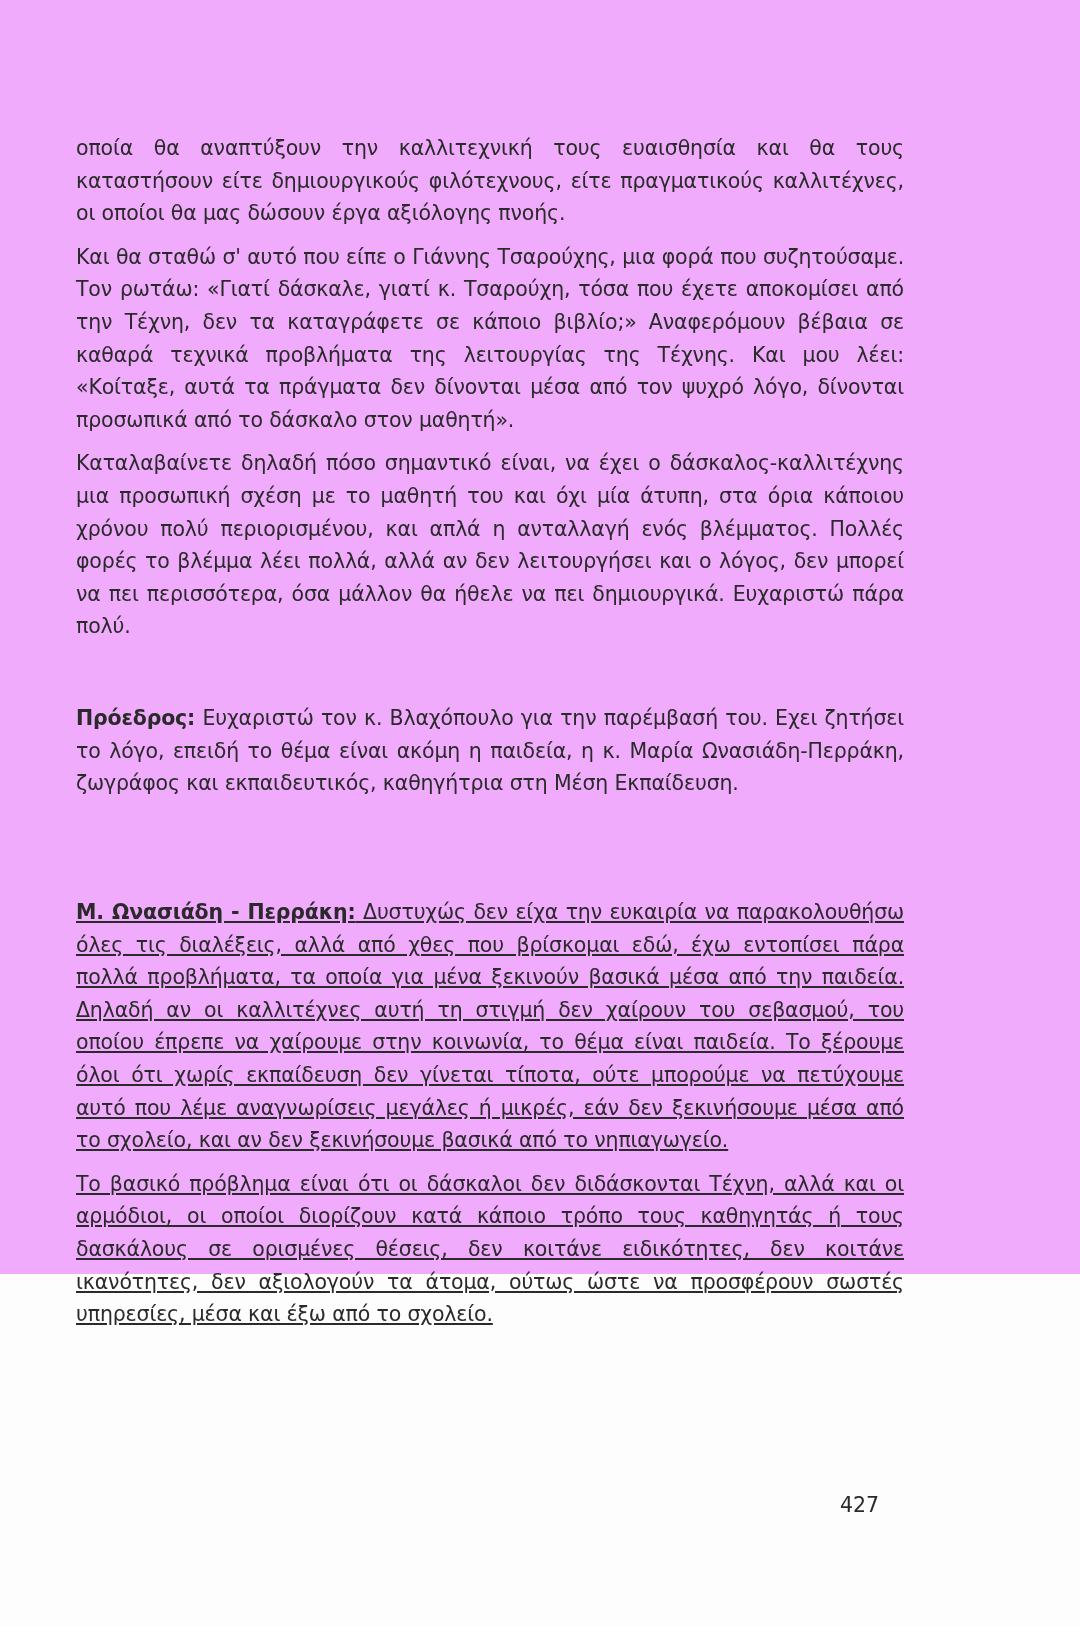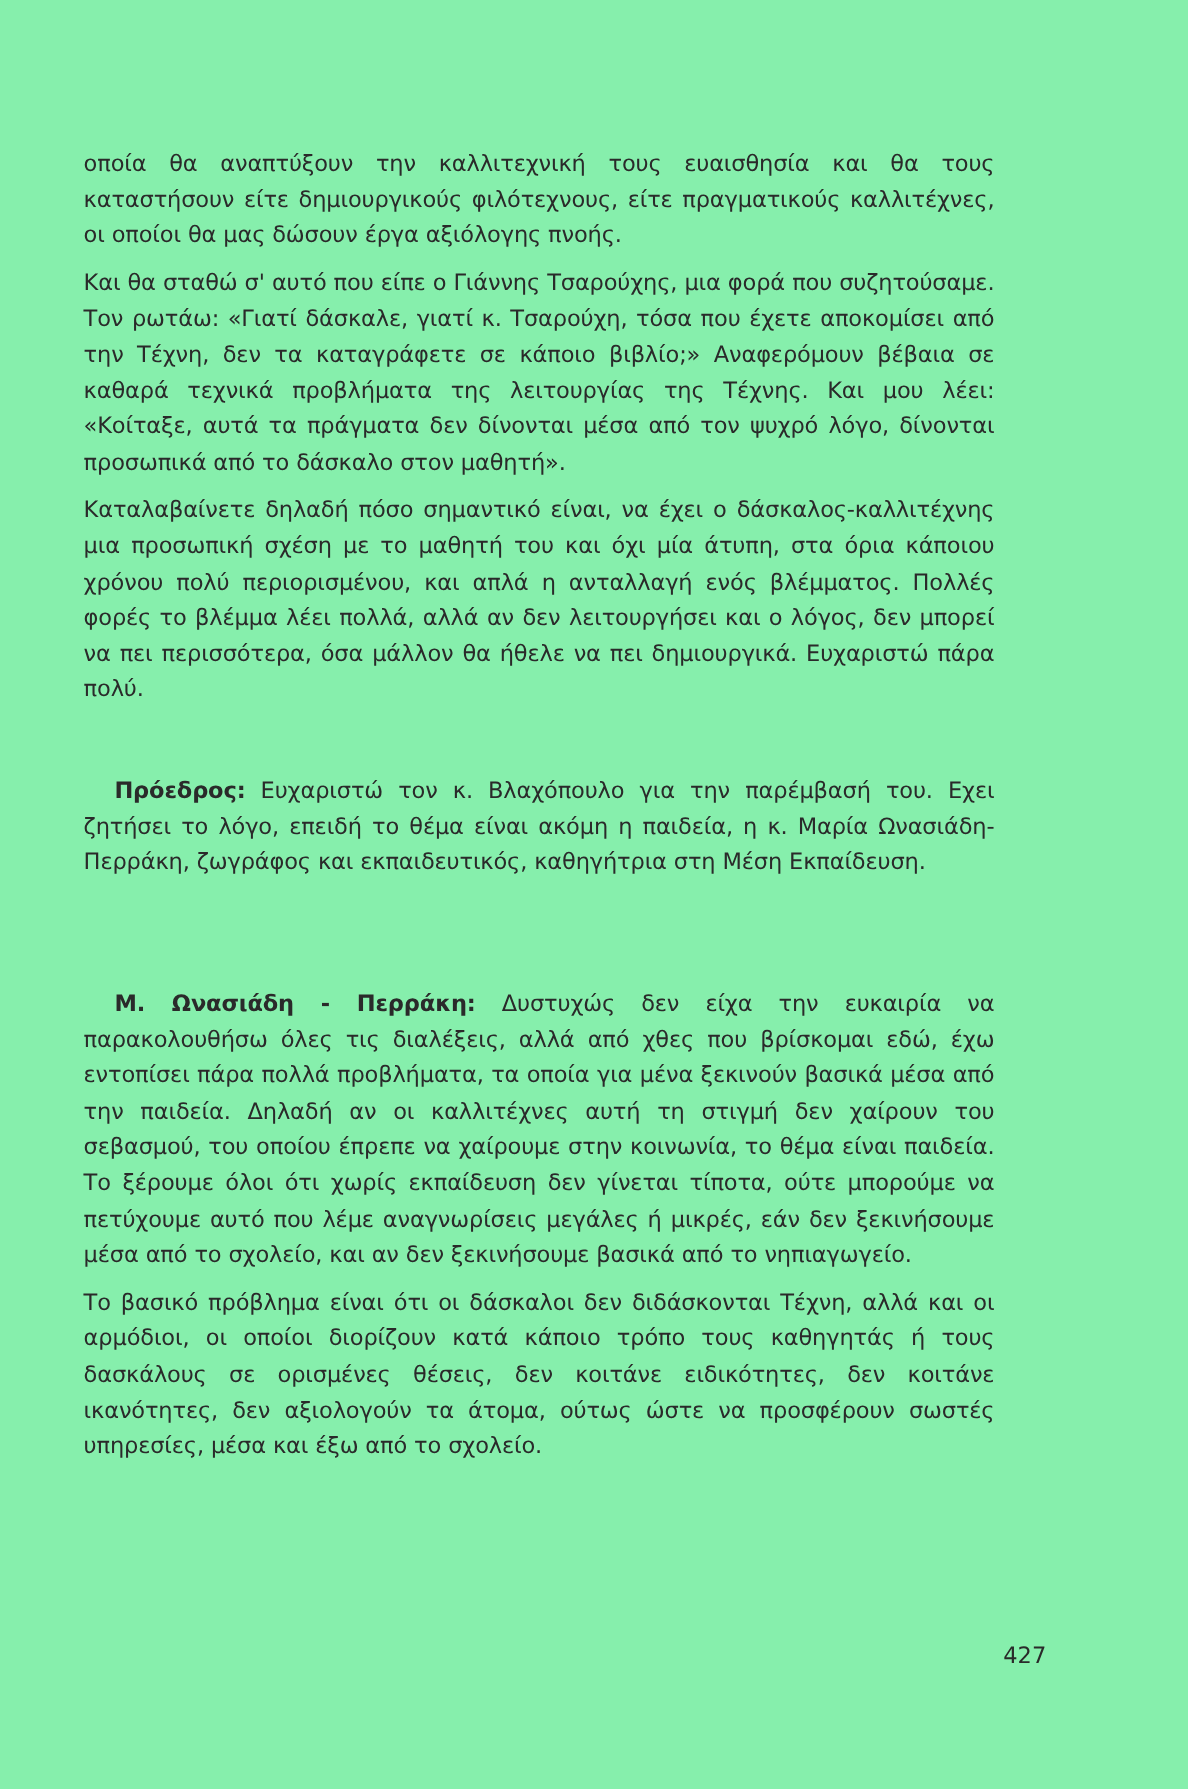--- a/index.html
+++ b/index.html
@@ -13,50 +13,49 @@
       position: relative;
       overflow: hidden;
       font-family: "DejaVu Sans", "Liberation Sans", sans-serif;
       color: #2a2a2a;
     }
     .page {
       position: absolute;
       left: 0;
       top: 0;
       width: 1080px;
-      height: 1626px;
-      background: #86efac;
+      height: 1274px;
+      background: #f0abfc;
     }
     .text-block {
       position: absolute;
       left: 76px;
       width: 828px;
       font-size: 20.5px;
       line-height: 32.6px;
       letter-spacing: -0.15px;
       text-align: justify;
       word-spacing: 0px;
     }
     .text-block p {
       margin: 0 0 11px 0;
     }
     .text-block p.last-line-left {
       text-align-last: left;
     }
     .block1 { top: 132px; }
     .block2 { top: 702px; }
-    .block3 { top: 896px; }
+    .block3 { top: 896px; text-decoration: underline; }
     .speaker {
       font-weight: bold;
-      margin-left: 28px;
     }
     .page-number {
       position: absolute;
       top: 1493px;
-      left: 912px;
+      left: 840px;
       font-size: 20.5px;
       color: #2a2a2a;
     }
   </style>
 </head>
 <body>
 
 <div class="page">
 
   <div class="text-block block1">

